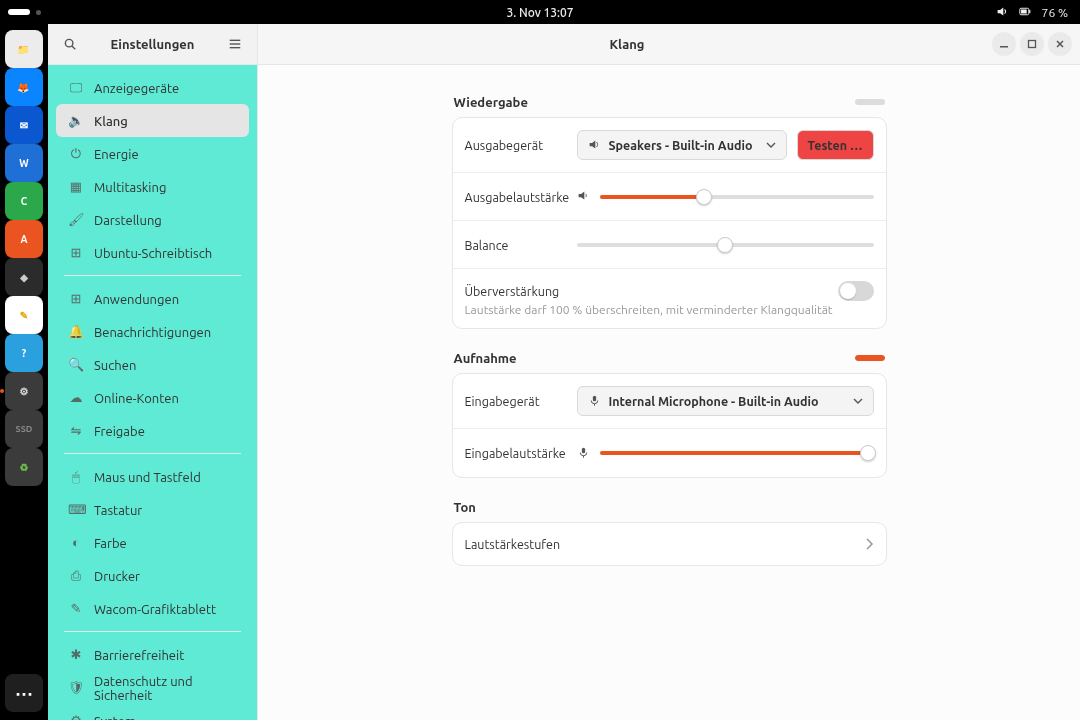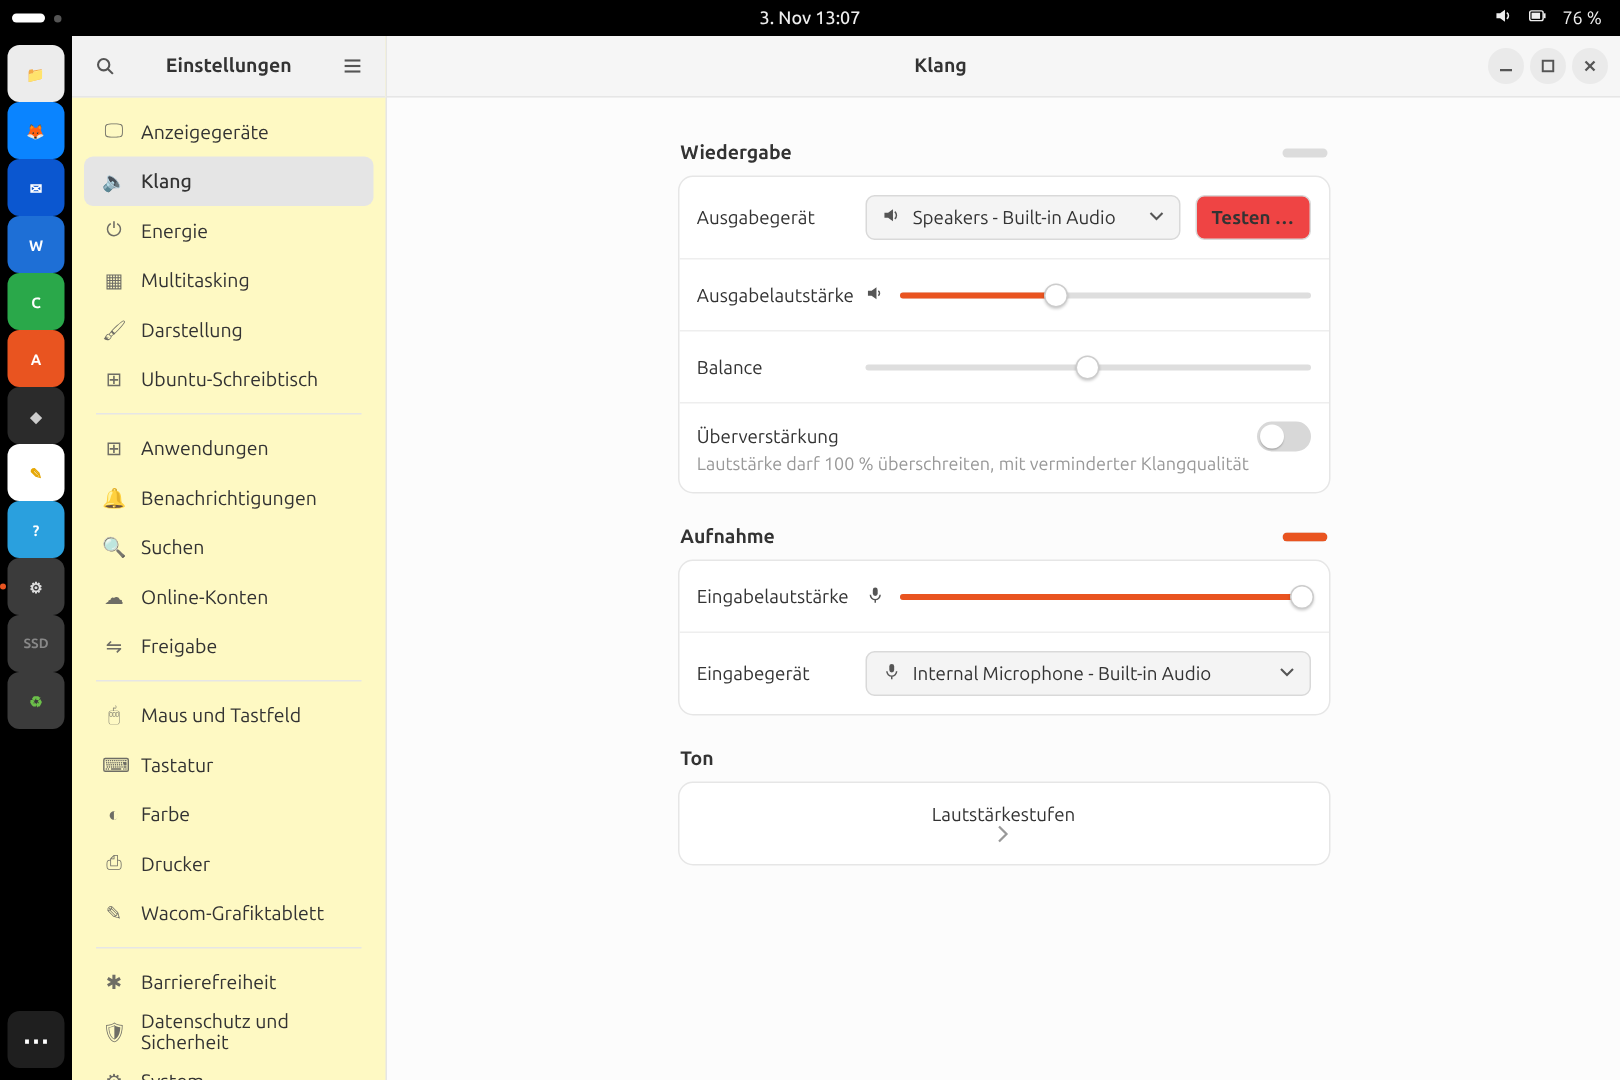--- a/index.html
+++ b/index.html
@@ -17,21 +17,21 @@
   
   .dock { position:absolute; top:24px; bottom:0; left:0; width:48px; background:#000; display:flex; flex-direction:column; align-items:center; padding-top:6px; gap:4px; }
   .dock .app { width:38px; height:38px; border-radius:8px; display:flex; align-items:center; justify-content:center; font-size:10px; font-weight:700; color:#fff; position:relative; cursor:pointer; }
   .dock .active-dot { width:4px; height:4px; border-radius:50%; background:#e95420; position:absolute; left:-5px; }
   .dock .bottom { margin-top:auto; margin-bottom:8px; }
 
   
   .win { position:absolute; top:24px; left:48px; right:0; bottom:0; background:#fff; display:flex; }
 
   
-  .sidebar { width:210px; background:#fef9c3; border-right:1px solid #e6e6e6; display:flex; flex-direction:column; overflow-y:auto;}
+  .sidebar { width:210px; background:#5eead4; border-right:1px solid #e6e6e6; display:flex; flex-direction:column; overflow-y:auto;}
   .side-head { height:41px; border-bottom:1px solid #e6e6e6; display:flex; align-items:center; padding:0 10px; background:#f2f2f2; }
   .side-head .title { flex:1; text-align:center; font-size:13px; font-weight:600; color:#333; }
   .icon-btn { width:24px; height:24px; display:flex; align-items:center; justify-content:center; color:#555; border-radius:4px; cursor:pointer; }
   .icon-btn svg { width:14px; height:14px; fill:currentColor; }
   .side-list { flex:1; overflow-y:auto; padding:6px 4px 20px; }
   .side-item { display:flex; align-items:center; gap:10px; height:33px; font-size:13px; color:#333; padding:0 12px; cursor:pointer; border-radius:6px; margin:0 4px; }
   .side-item svg, .side-item .ico { width:16px; height:16px; fill:currentColor; color:#555; opacity:.85; }
   .side-item.selected { background:#e5e5e5; font-weight:500;}
   .side-sep { height:1px; background:#e6e6e6; margin:6px 12px; }
 
@@ -49,37 +49,37 @@
   .mini-level { width:30px; height:6px; border-radius:3px; background:#dcdcdc; position:relative; overflow:hidden; }
   .mini-level .fill { position:absolute; top:0; bottom:0; left:0; background:#e95420; border-radius:3px; }
 
   .card { background:#fff; border:1px solid #e6e6e6; border-radius:10px; margin-bottom:22px; }
   .row { display:flex; align-items:center; padding:12px 12px; border-bottom:1px solid #eee; font-size:12.5px; color:#333; gap:10px; min-height:48px;}
   .row:last-child { border-bottom:none; }
   .row .label { width:102px; flex-shrink:0;}
 
   .select { flex:1; height:30px; border:1px solid #d9d9d9; border-radius:6px; background:#f4f4f4; display:flex; align-items:center; gap:8px; padding:0 10px; cursor:pointer; font-size:12.5px;}
   .select .sel-icon svg { width:13px; height:13px; fill:#555; }
-  .select .txt { flex:1; font-weight:400; }
+  .select .txt { flex:1; font-weight:700; }
   .select .chev svg{width:10px;height:10px;fill:#555;}
   .gbtn { height:30px; padding:0 10px; border:1px solid #d9d9d9; border-radius:6px; background:#ef4444; font-size:12.5px; cursor:pointer; display:flex; align-items:center; max-width:78px; overflow:hidden;text-overflow:ellipsis;white-space:nowrap; font-weight:600;}
   .speaker-ico svg{ width:13px;height:13px;fill:#555;}
 
   .slider { flex:1; height:16px; display:flex; align-items:center; position:relative; cursor:pointer;}
   .track { position:absolute; left:0; right:0; height:4px; border-radius:2px; background:#dedede; }
   .track .prog { position:absolute; top:0; bottom:0; left:0; background:#e95420; border-radius:2px;}
   .thumb { position:absolute; width:16px;height:16px;border-radius:50%; background:#fff; border:1px solid #ccc; box-shadow:0 1px 2px rgba(0,0,0,.2); transform:translateX(-50%);}
 
   .row.sub { display:block; }
   .row.sub .sub-title { font-size:12.5px; color:#333; margin-bottom:2px; display:flex; justify-content:space-between; align-items:center;}
   .row.sub .hint { font-size:12px; color:#999; }
   .switch { width:36px; height:20px; border-radius:11px; background:#d8d8d8; position:relative; cursor:pointer; margin-left:auto;}
   .switch .knob { width:16px;height:16px;border-radius:50%;background:#fff;position:absolute;top:2px;left:2px;box-shadow:0 1px 1px rgba(0,0,0,.2);}
 
-  .link-row { display:flex; align-items:center; justify-content:space-between; padding:14px 12px; font-size:12.5px; color:#333; border-bottom:1px solid #eee; cursor:pointer;flex-direction:column; }
+  .link-row { display:flex; align-items:center; justify-content:space-between; padding:14px 12px; font-size:12.5px; color:#333; border-bottom:1px solid #eee; cursor:pointer; }
   .link-row:last-child{border-bottom:none;}
   .link-row .right{ display:flex; align-items:center; gap:8px; color:#999;}
   .link-row .right svg{width:8px;height:12px;fill:#999;}
   
   
   .ico { display:inline-block; width:16px; text-align:center; font-size:13px; color:#666; font-weight:400; }
 </style>
 </head>
 <body>
 
@@ -302,47 +302,47 @@
         </div>
 
         <div class="section-head">
           <span>Aufnahme</span>
           <span class="mini-level">
               <span class="fill" id="in-meter-fill" style="width: 100%;"></span>
             </span>
         </div>
         <div class="card">
           <div class="row">
+            <div class="label">Eingabegerät</div>
+            <div class="select">
+              <span class="sel-icon"><svg viewBox="0 0 16 16">
+                    <rect x="6" y="2" width="4" height="7" rx="2"></rect>
+                    <path d="M4 8a4 4 0 008 0" fill="none" stroke="#555" stroke-width="1.2"></path>
+                    <line x1="8" y1="12" x2="8" y2="14.5" stroke="#555" stroke-width="1.2"></line>
+                  </svg></span>
+              <span class="txt">Internal Microphone - Built-in Audio</span>
+              <span class="chev"><svg viewBox="0 0 10 10">
+                    <path d="M1 3l4 4 4-4" fill="none" stroke="#555" stroke-width="1.4"></path>
+                  </svg></span>
+            </div>
+          </div>
+          <div class="row">
             <div class="label">Eingabelautstärke</div>
             <span class="speaker-ico"><svg viewBox="0 0 16 16">
                   <rect x="6" y="2" width="4" height="7" rx="2"></rect>
                   <path d="M4 8a4 4 0 008 0" fill="none" stroke="#555" stroke-width="1.2"></path>
                   <line x1="8" y1="12" x2="8" y2="14.5" stroke="#555" stroke-width="1.2"></line>
                 </svg></span>
             <div class="slider">
               <div class="track">
                   <div class="prog" id="in-vol-prog" style="width: 98%;"></div>
                 </div>
               <div class="thumb" id="in-vol-thumb" style="left: 98%;"></div>
             </div>
           </div>
-          <div class="row">
-            <div class="label">Eingabegerät</div>
-            <div class="select">
-              <span class="sel-icon"><svg viewBox="0 0 16 16">
-                    <rect x="6" y="2" width="4" height="7" rx="2"></rect>
-                    <path d="M4 8a4 4 0 008 0" fill="none" stroke="#555" stroke-width="1.2"></path>
-                    <line x1="8" y1="12" x2="8" y2="14.5" stroke="#555" stroke-width="1.2"></line>
-                  </svg></span>
-              <span class="txt">Internal Microphone - Built-in Audio</span>
-              <span class="chev"><svg viewBox="0 0 10 10">
-                    <path d="M1 3l4 4 4-4" fill="none" stroke="#555" stroke-width="1.4"></path>
-                  </svg></span>
-            </div>
-          </div>
         </div>
 
         <div class="section-head">
           <span>Ton</span>
         </div>
         <div class="card">
           <div class="link-row">
             <span>Lautstärkestufen</span>
             <span class="right">
                 <svg viewBox="0 0 8 12">

